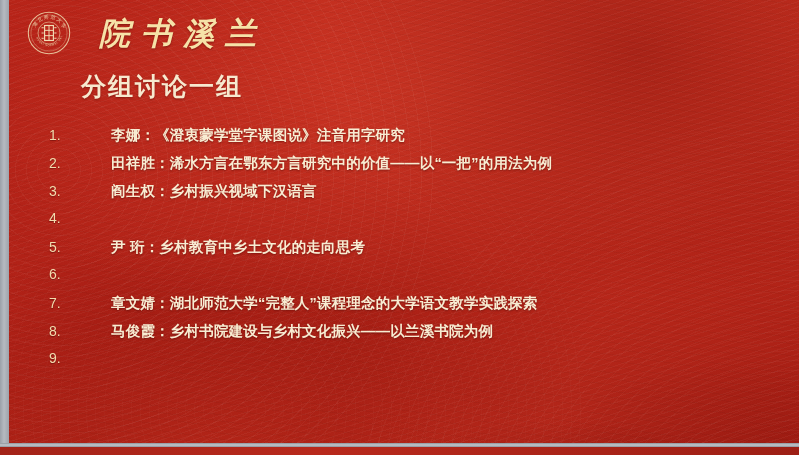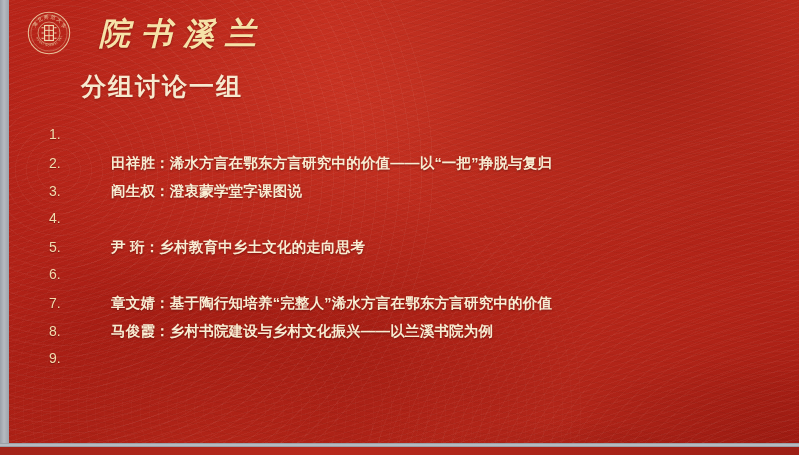--- a/index.html
+++ b/index.html
@@ -295,48 +295,49 @@
       </svg>
       <div class="brand-cal">院书溪兰</div>
     </div>
 
     <div class="slide-title">分组讨论一组</div>
 
     <div class="agenda">
 
       <div class="agenda-row">
         <span class="agenda-num">1.</span>
+        <span class="agenda-text">李娜：《澄衷蒙学堂字课图说》注音用字研究</span>
       </div>
 
       <div class="agenda-row">
         <span class="agenda-num">2.</span>
-        <span class="agenda-text">田祥胜：浠水方言在鄂东方言研究中的价值——以“一把”挣脱与复归</span>
+        <span class="agenda-text">田祥胜：浠水方言在鄂东方言研究中的价值——以“一把”的用法为例</span>
       </div>
 
       <div class="agenda-row">
         <span class="agenda-num">3.</span>
-        <span class="agenda-text">阎生权：澄衷蒙学堂字课图说</span>
+        <span class="agenda-text">阎生权：乡村振兴视域下汉语言</span>
       </div>
 
       <div class="agenda-row">
         <span class="agenda-num">4.</span>
       </div>
 
       <div class="agenda-row">
         <span class="agenda-num">5.</span>
         <span class="agenda-text">尹 珩：乡村教育中乡土文化的走向思考</span>
       </div>
 
       <div class="agenda-row">
         <span class="agenda-num">6.</span>
       </div>
 
       <div class="agenda-row">
         <span class="agenda-num">7.</span>
-        <span class="agenda-text">章文婧：基于陶行知培养“完整人”浠水方言在鄂东方言研究中的价值</span>
+        <span class="agenda-text">章文婧：湖北师范大学“完整人”课程理念的大学语文教学实践探索</span>
       </div>
 
       <div class="agenda-row">
         <span class="agenda-num">8.</span>
         <span class="agenda-text">马俊霞：乡村书院建设与乡村文化振兴——以兰溪书院为例</span>
       </div>
 
       <div class="agenda-row">
         <span class="agenda-num">9.</span>
       </div>

